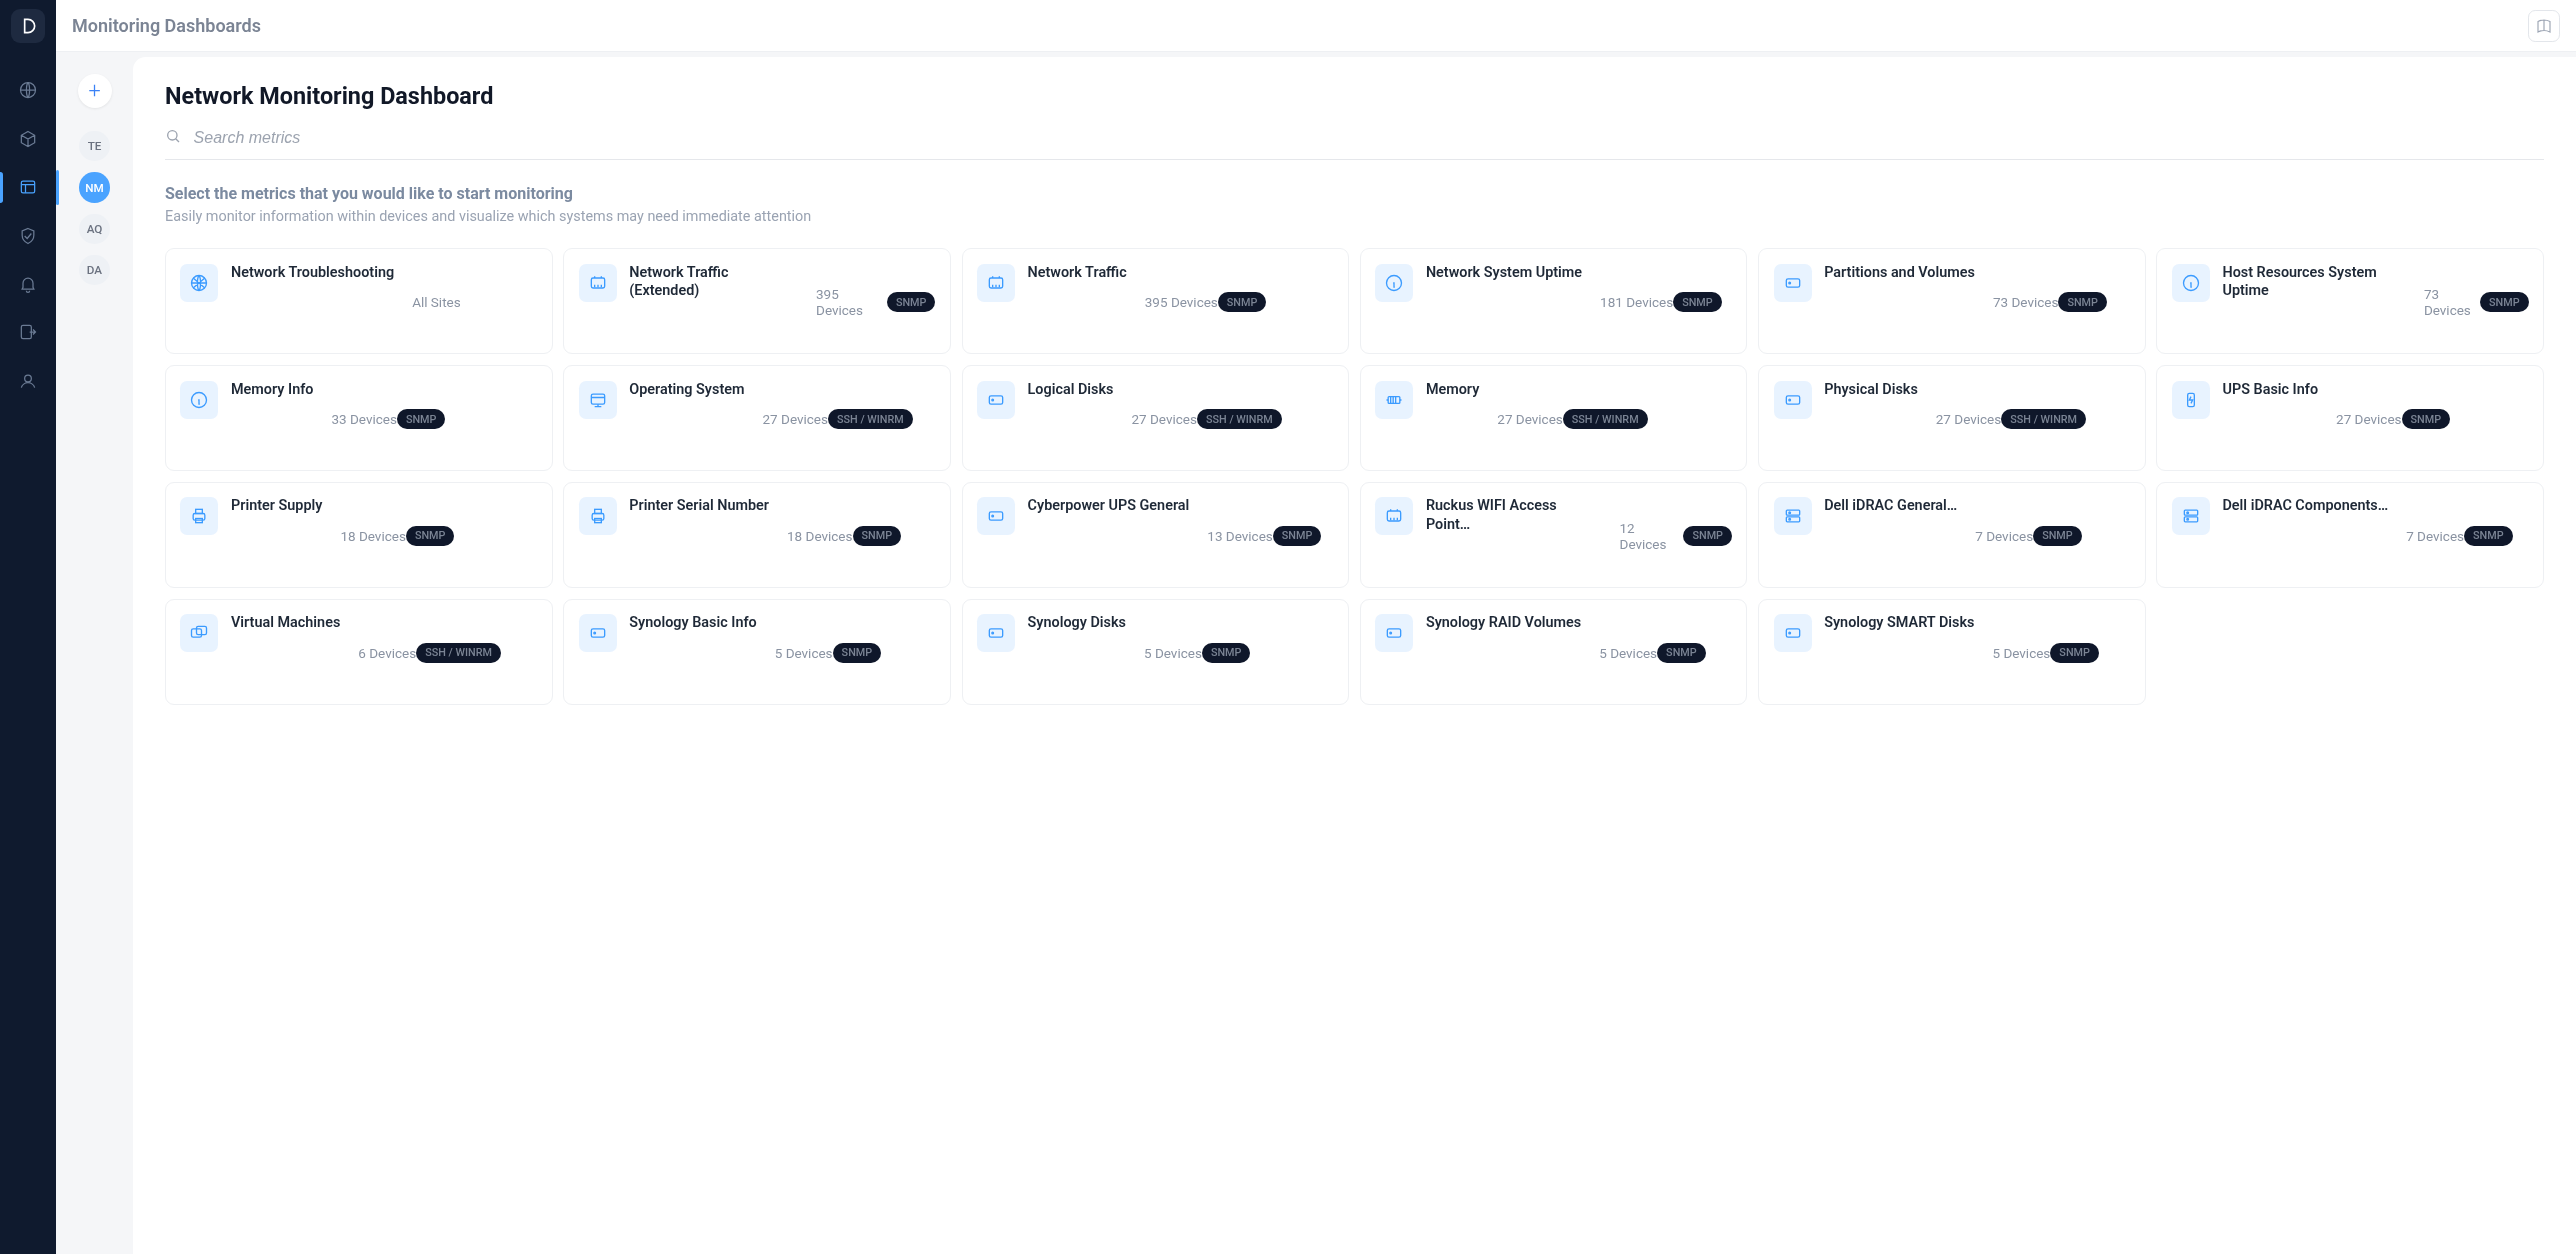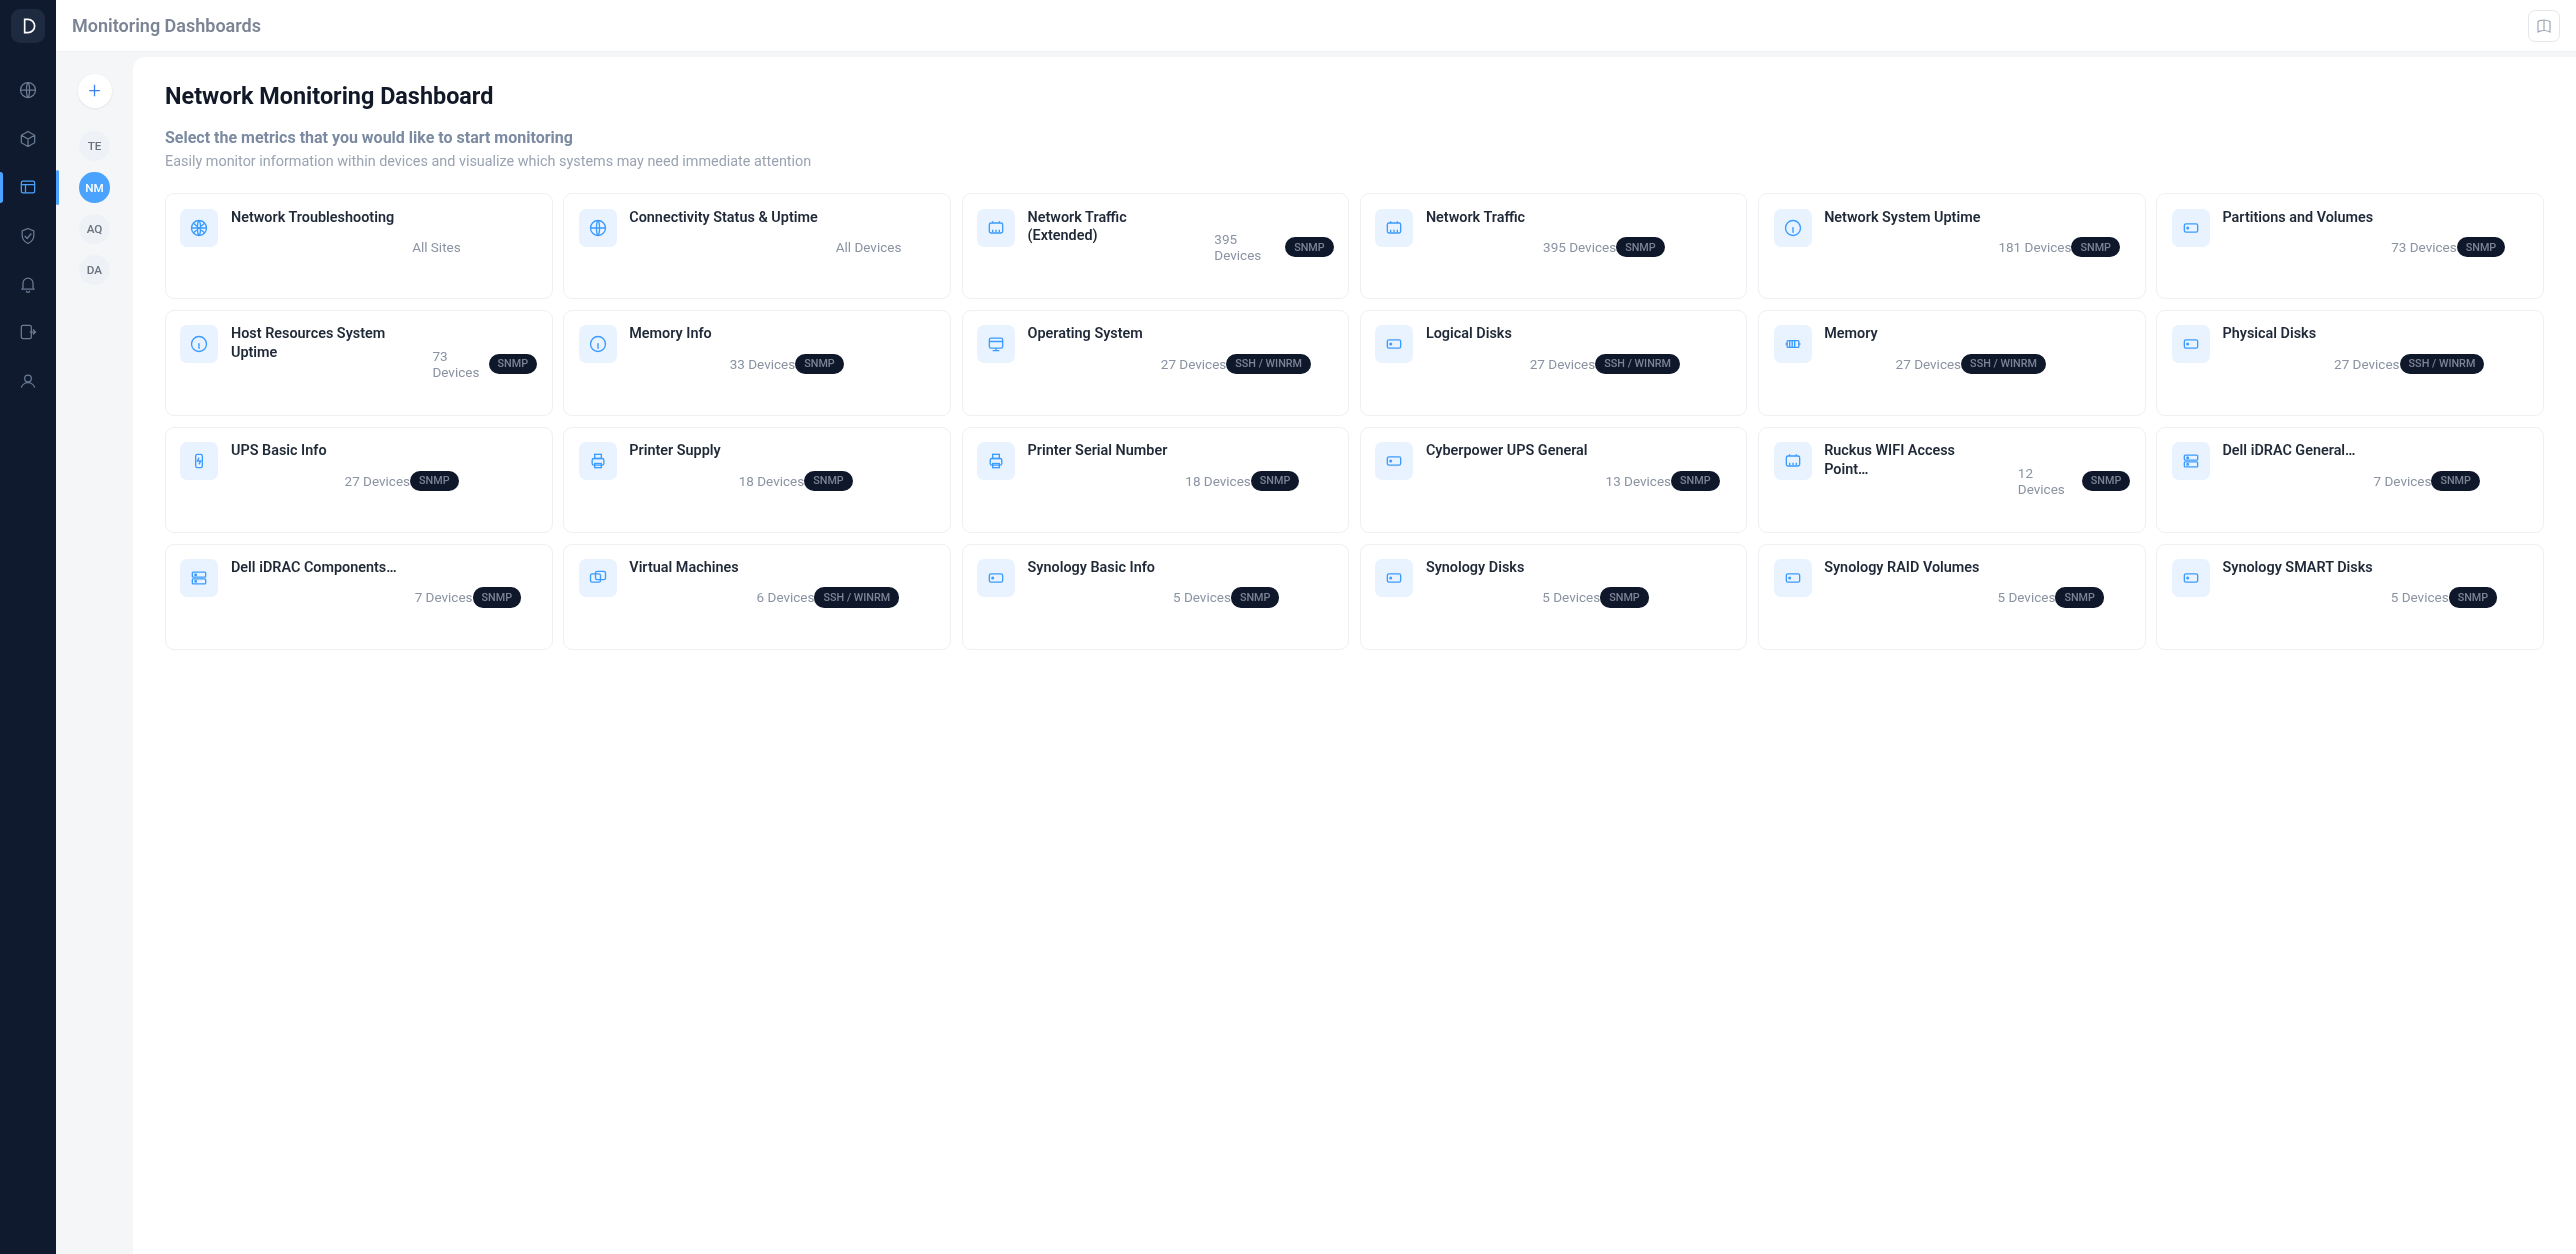--- a/index.html
+++ b/index.html
@@ -400,48 +400,41 @@
         <div id="sidebar-pills" style="display: flex; flex-direction: column; gap: 10.8px; align-items: center;">
             <div class="sidebar-pill">TE</div>
             <div class="sidebar-pill active">NM</div>
             <div class="sidebar-pill">AQ</div>
             <div class="sidebar-pill">DA</div>
           </div>
       </div>
 
       <div class="dashboard-panel">
         <div class="dash-title">Network Monitoring Dashboard</div>
+        <div class="search-row">
+          <span><svg viewBox="0 0 24 24">
+                <use href="#i-search"></use>
+              </svg></span>
+          <input class="search-input" placeholder="Search metrics" style="">
+        </div>
         <div class="section-head">Select the metrics that you would like to start monitoring</div>
         <div class="section-sub">Easily monitor information within devices and visualize which systems may need immediate attention</div>
 
         <div class="card-grid" id="card-grid">
             <div class="metric-card">
               <div class="card-top">
                 <div class="card-icon">
                   <svg viewBox="0 0 24 24">
                     <use href="#i-globe-net"></use>
                   </svg>
                 </div>
                 <div class="card-title">Network Troubleshooting</div>
               </div>
               <div class="card-bottom">
                 <div class="card-count">All Sites</div>
-              </div>
-            </div>
-            <div class="metric-card">
-              <div class="card-top">
-                <div class="card-icon">
-                  <svg viewBox="0 0 24 24">
-                    <use href="#i-globe"></use>
-                  </svg>
-                </div>
-                <div class="card-title">Connectivity Status &amp; Uptime</div>
-              </div>
-              <div class="card-bottom">
-                <div class="card-count">All Devices</div>
               </div>
             </div>
             <div class="metric-card">
               <div class="card-top">
                 <div class="card-icon">
                   <svg viewBox="0 0 24 24">
                     <use href="#i-port"></use>
                   </svg>
                 </div>
                 <div class="card-title">Network Traffic (Extended)</div>

